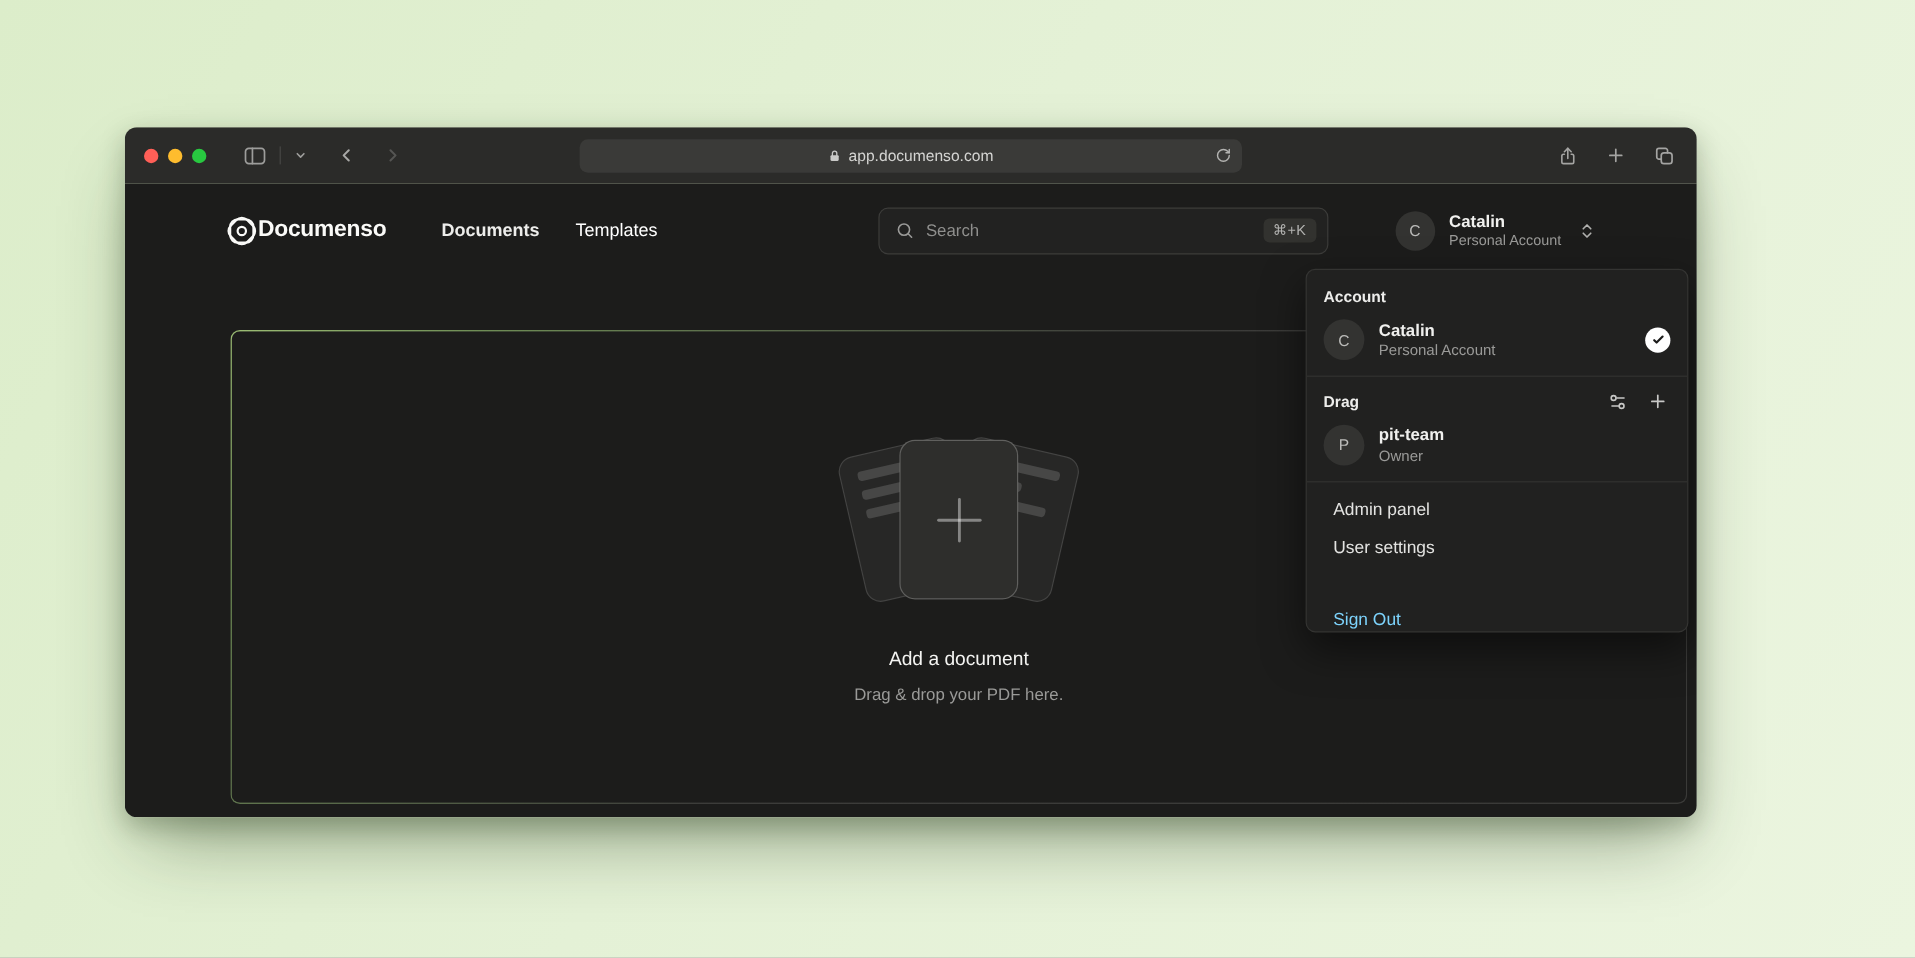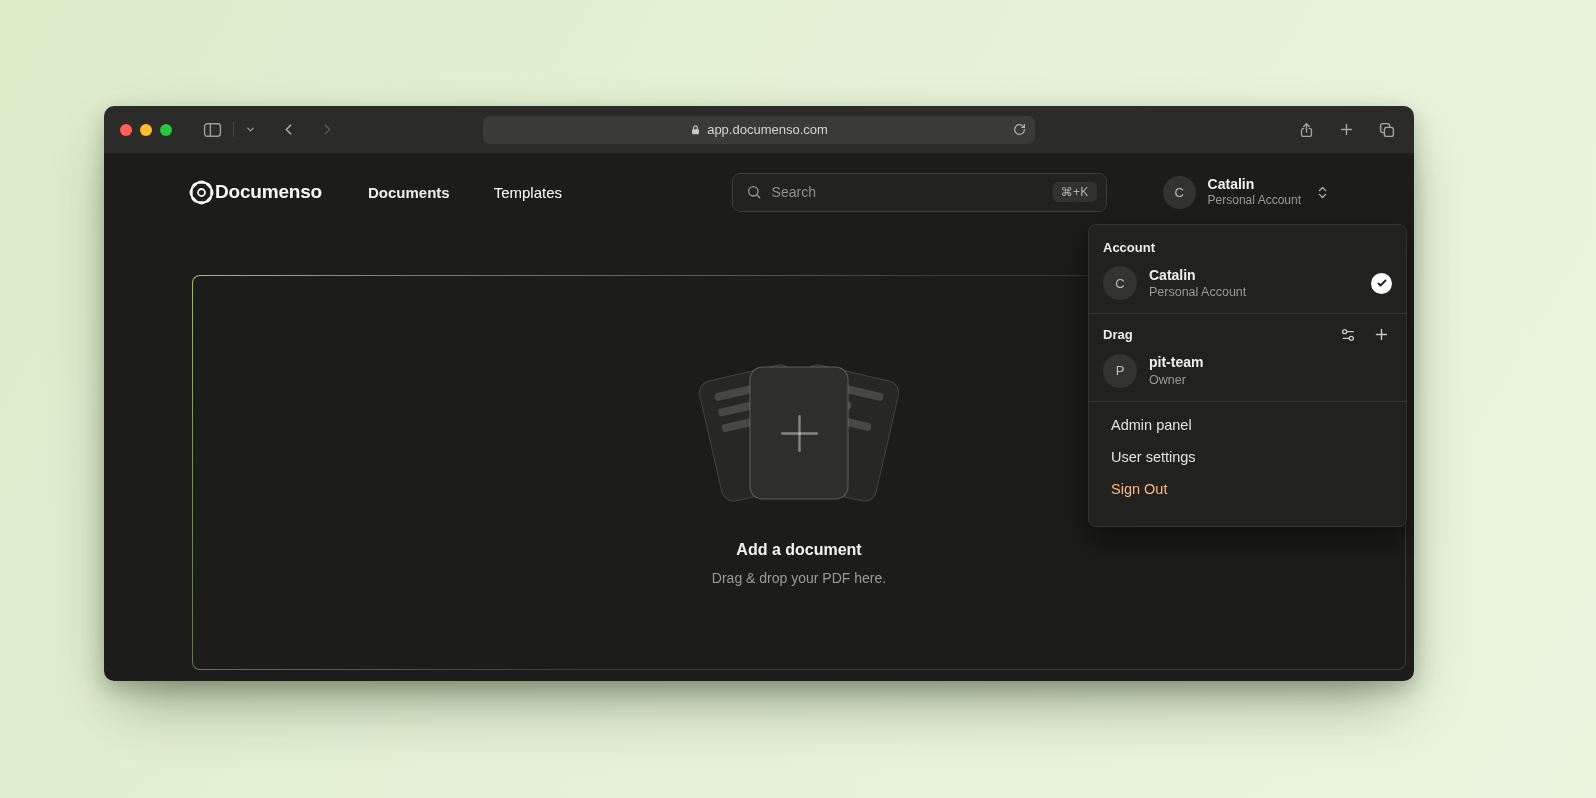--- a/index.html
+++ b/index.html
@@ -43,21 +43,21 @@
 
   
   .page { flex:1; background:#1c1c1b; position:relative; }
 
   .app-header {
     position:absolute; left:84px; right:84px; top:0; height:78px;
     display:flex; align-items:center;
   }
   .brand { display:flex; align-items:center; color:#fafaf8; cursor:pointer; }
   .brand-name { font-size:19px; font-weight:800; letter-spacing:-.2px; }
-  .nav { display:flex; gap:44px; margin-left:46px; font-size:15px; }
+  .nav { display:flex; gap:30px; margin-left:46px; font-size:15px; }
   .nav-item { cursor:pointer; }
   .nav-item.active { color:#ededeb; font-weight:600; }
   .nav-item.idle { color:#ffffff; font-weight:500; }
 
   .search {
     margin-left:auto; width:375px; height:39px;
     border:1px solid #3c3c3a; background:#222221; border-radius:8px;
     display:flex; align-items:center; gap:10px; padding:0 9px 0 13px;
     color:#9a9a98;
   }
@@ -101,21 +101,21 @@
   .card.left  { transform:translate(-50%,-50%) translateX(-42px) rotate(-13deg); }
   .card.right { transform:translate(-50%,-50%) translateX(42px)  rotate(13deg); }
   .bar { height:8px; border-radius:3px; background:rgba(255,255,255,.15); }
   .card.left  .bar:nth-child(1){width:100%;} .card.left  .bar:nth-child(2){width:100%;} .card.left  .bar:nth-child(3){width:88%;}
   .card.right .bar:nth-child(1){width:100%;} .card.right .bar:nth-child(2){width:56%;}  .card.right .bar:nth-child(3){width:92%;}
   .card.center {
     width:99px; height:133px; transform:translate(-50%,-50%); z-index:2;
     background:#2e2e2c; border-color:rgba(255,255,255,.24);
     align-items:center; justify-content:center; color:rgba(255,255,255,.42);
   }
-  .dz-title { margin-top:34px; font-size:16px; font-weight:700; color:#f3f3f1; }
+  .dz-title { margin-top:34px; font-size:16px; font-weight:400; color:#f3f3f1; }
   .dz-sub   { margin-top:11px; font-size:14px; color:#9a9a98; }
 
   
   .dropdown {
     position:absolute; left:984px; top:71px; width:319px; height:303px;
     background:#212120; border:1px solid #343432; border-radius:8px;
     box-shadow:0 14px 34px rgba(0,0,0,.5); z-index:5;
     padding:7px 0; color:#e6e6e4;
   }
   .dd-label { padding:8px 14px 5px; font-size:13px; font-weight:700; color:#ededeb; }
@@ -126,21 +126,21 @@
   .dd-check {
     margin-left:auto; width:21px; height:21px; border-radius:50%;
     background:#ffffff; color:#1c1c1b;
     display:flex; align-items:center; justify-content:center;
   }
   .dd-divider { height:1px; background:#323230; margin:7px 0; }
   .dd-teams-head { display:flex; align-items:center; padding:5px 16px 4px 14px; }
   .dd-teams-actions { margin-left:auto; display:flex; align-items:center; gap:17px; color:#c8c8c6; }
   .dd-teams-actions .act { cursor:pointer; display:flex; }
   .dd-item { padding:8px 22px; font-size:14.5px; color:#e3e3e1; cursor:pointer; }
-  .dd-item.danger { color:#fdba74; }
+  .dd-item.danger { color:#7dd3fc;margin-top:28px; }
 </style>
 </head>
 <body>
 
 <div class="window">
 
   <div class="chrome">
     <div class="traffic">
       <span class="light red"></span>
       <span class="light yellow"></span>

